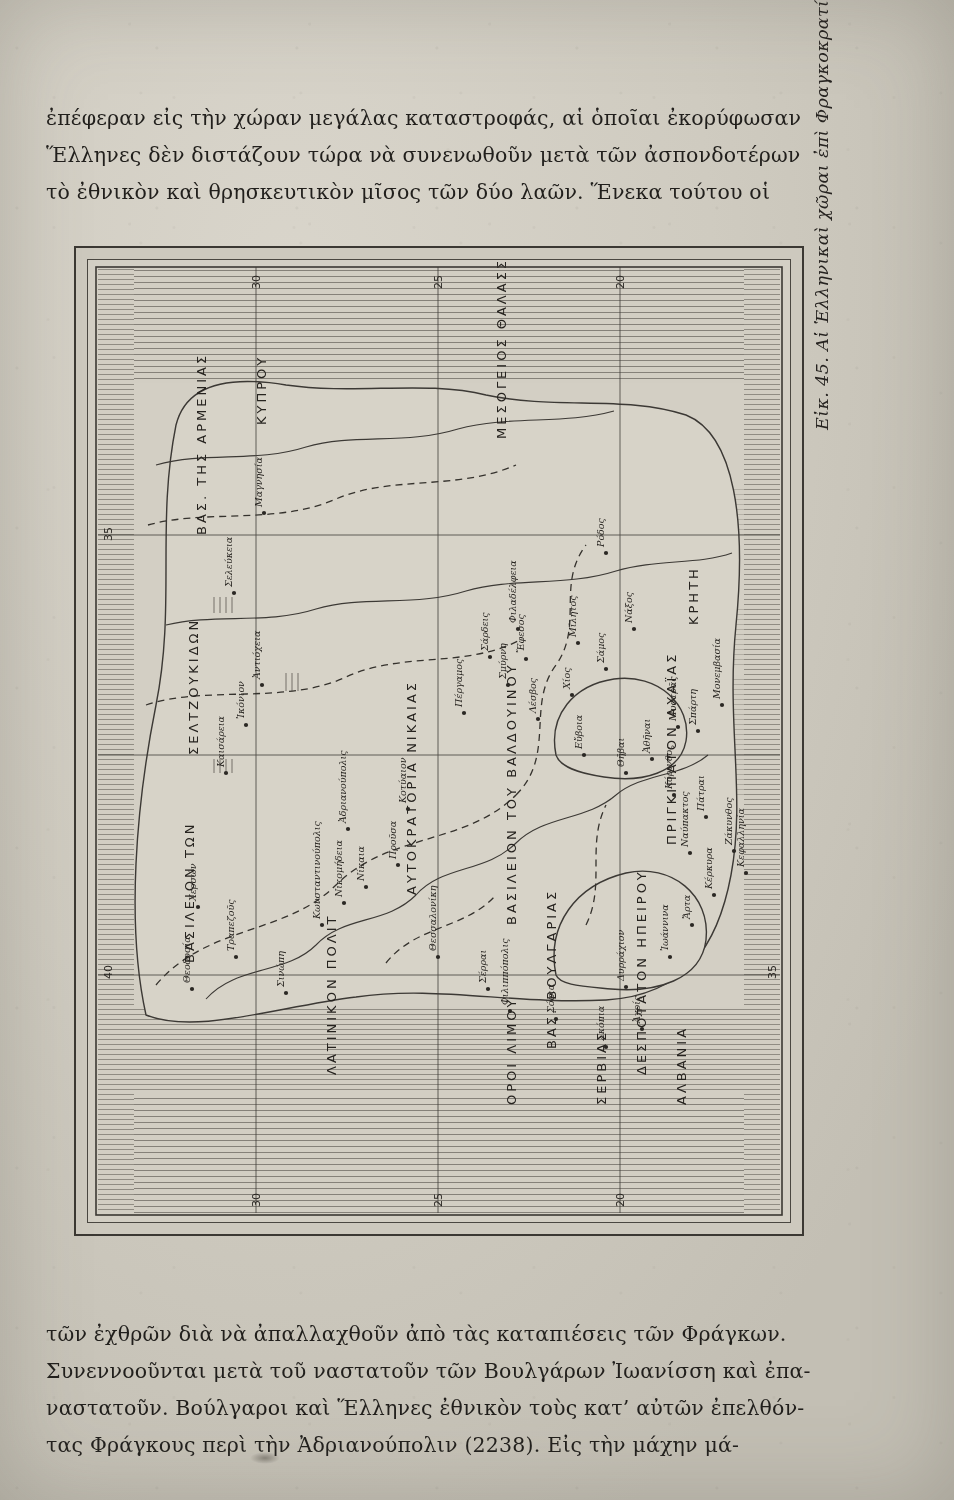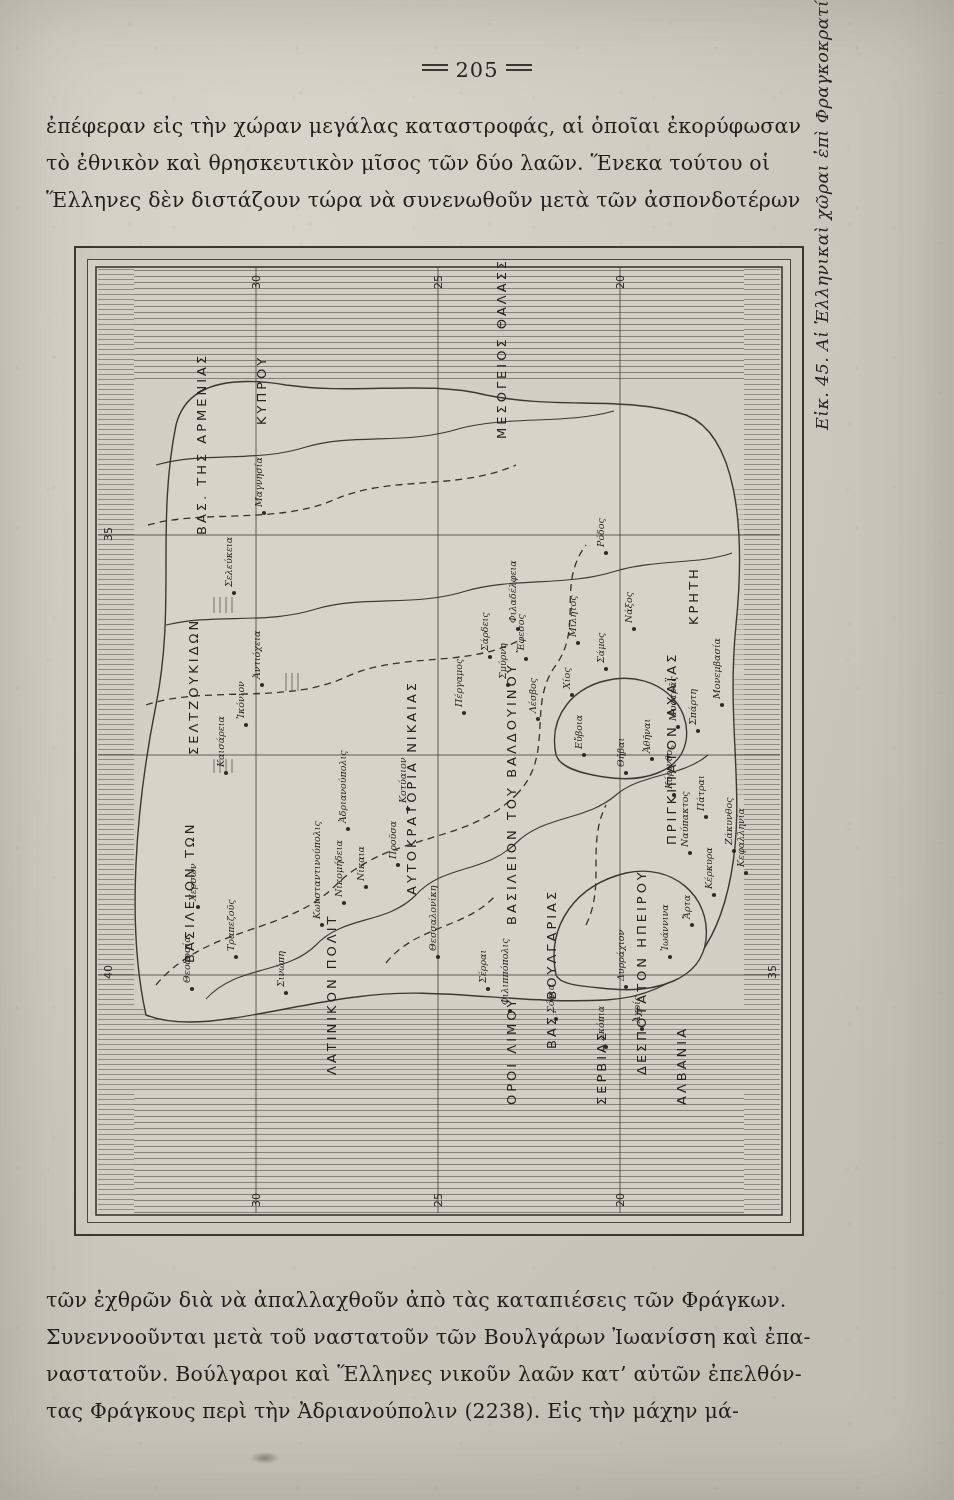--- a/index.html
+++ b/index.html
@@ -57,22 +57,22 @@
   .para {
     position: absolute;
     left: 46px;
     width: 866px;
     font-size: 20.5px;
     line-height: 37px;
     color: #211f1c;
     text-align: justify;
     letter-spacing: .2px;
   }
-  .para.top { top: 108px; }
-  .para.bottom { top: 1282px; }
+  .para.top { top: 100px; }
+  .para.bottom { top: 1316px; }
   .para .ln { display: block; white-space: nowrap; }
 
   
   .figure {
     position: absolute;
     left: 74px;
     top: 246px;
     width: 730px;
     height: 990px;
     border: 2px solid #3b3833;
@@ -136,28 +136,25 @@
     box-shadow: inset 0 0 90px rgba(90,85,76,.28);
     pointer-events: none;
   }
 </style>
 </head>
 <body>
 
 <div class="page">
   <div class="grain"></div>
 
-  <div class="page-number">
-    <span class="rule"></span><span>205</span><span class="rule"></span>
-  </div>
 
   <div class="para top">
     <span class="ln">ἐπέφεραν εἰς τὴν χώραν μεγάλας καταστροφάς, αἱ ὁποῖαι ἐκορύφωσαν</span>
+    <span class="ln">Ἕλληνες δὲν διστάζουν τώρα νὰ συνενωθοῦν μετὰ τῶν ἀσπονδοτέρων</span>
     <span class="ln">τὸ ἐθνικὸν καὶ θρησκευτικὸν μῖσος τῶν δύο λαῶν. Ἕνεκα τούτου οἱ</span>
-    <span class="ln">Ἕλληνες δὲν διστάζουν τώρα νὰ συνενωθοῦν μετὰ τῶν ἀσπονδοτέρων</span>
   </div>
 
   <div class="figure">
     <div class="figure-inner">
       <div class="map-rot">
         <div class="map-canvas">
           <svg width="968" height="706" viewBox="0 0 968 706" xmlns="http://www.w3.org/2000/svg">
             <defs>
               <pattern id="seaHatch" width="5" height="5" patternUnits="userSpaceOnUse">
                 <rect width="5" height="5" fill="#d2cec3"></rect>
@@ -373,19 +370,19 @@
     </div>
   </div>
 
   <div class="caption">
     <span>Εἰκ. 45. Αἱ Ἑλληνικαὶ χῶραι ἐπὶ Φραγκοκρατίας.</span>
   </div>
 
   <div class="para bottom">
     <span class="ln">τῶν ἐχθρῶν διὰ νὰ ἀπαλλαχθοῦν ἀπὸ τὰς καταπιέσεις τῶν Φράγκων.</span>
     <span class="ln">Συνεννοοῦνται μετὰ τοῦ ναστατοῦν τῶν Βουλγάρων Ἰωανίσση καὶ ἐπα-</span>
-    <span class="ln">ναστατοῦν. Βούλγαροι καὶ Ἕλληνες νικοῦν λαῶν κατ’ αὐτῶν ἐπελθόν-</span>
+    <span class="ln">ναστατοῦν. Βούλγαροι καὶ Ἕλληνες ἐθνικὸν τοὺς κατ’ αὐτῶν ἐπελθόν-</span>
     <span class="ln">τας Φράγκους περὶ τὴν Ἀδριανούπολιν (2238). Εἰς τὴν μάχην μά-</span>
   </div>
 
   <div class="smudge"></div>
   <div class="edge-shadow"></div>
 </div>
 
 </body></html>

